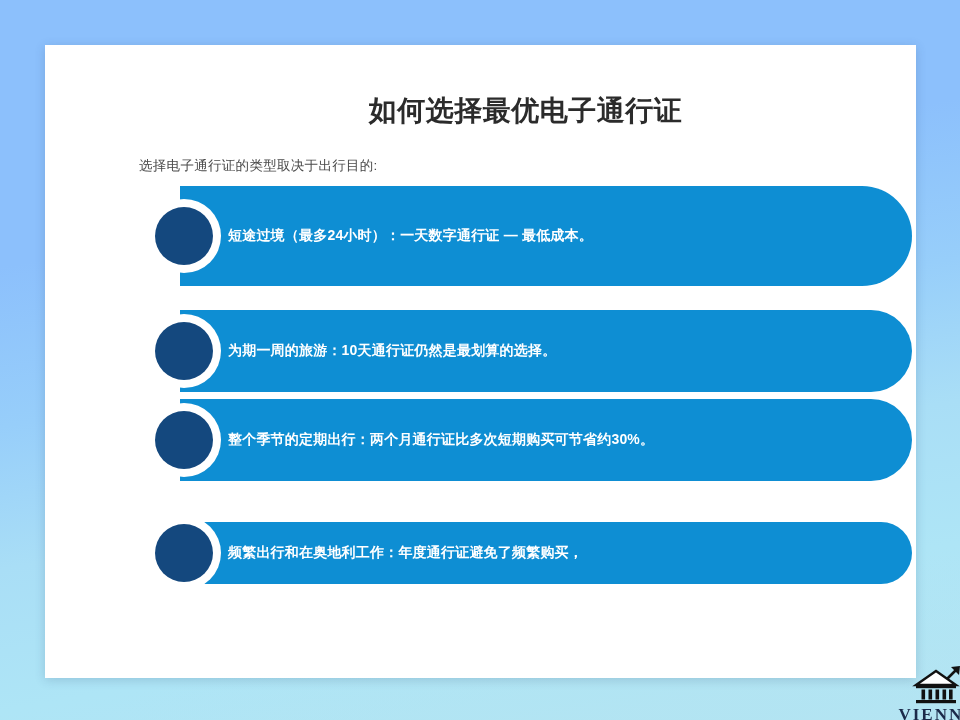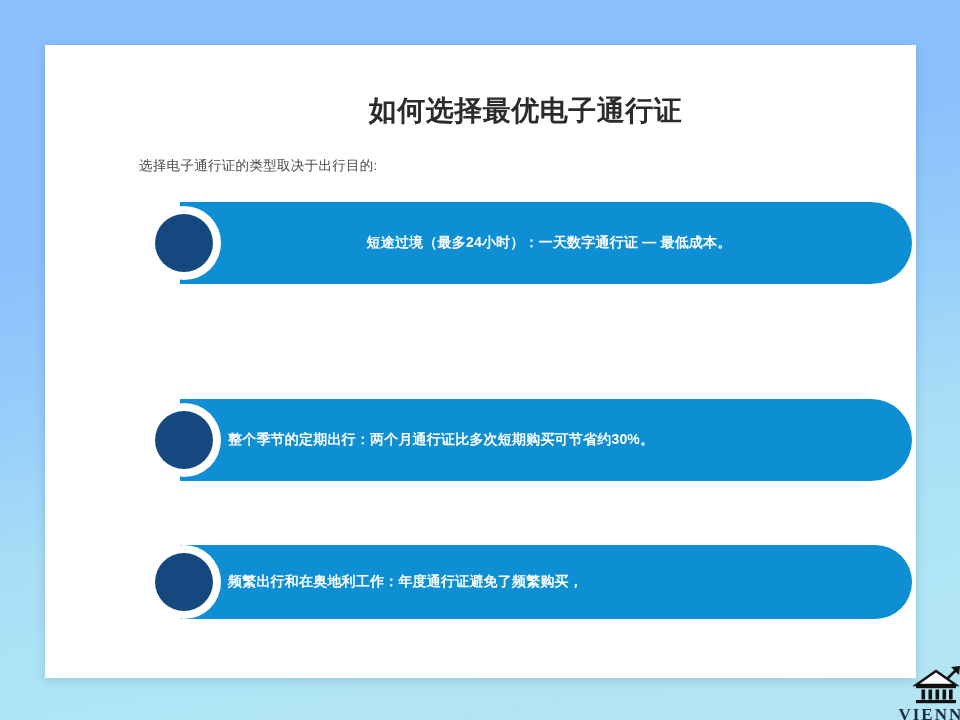--- a/index.html
+++ b/index.html
@@ -72,24 +72,24 @@
     letter-spacing: 0.3px;
     margin-left: 8px;
   }
 
   
   .row {
     position: absolute;
     left: 55px;
     width: 812px;
   }
-  .row-1 { top: 157px; height: 82px; text-align: center; }
+  .row-1 { top: 141px; height: 100px; }
   .row-2 { top: 265px; height: 82px; }
   .row-3 { top: 354px; height: 82px; }
-  .row-4 { top: 500px; height: 74px; }
+  .row-4 { top: 477px; height: 62px; }
 
   .bar {
     position: absolute;
     left: 80px;
     top: 0;
     right: 0;
     bottom: 0;
     background: #0E8ED3;
     border-radius: 0 60px 60px 0;
   }
@@ -171,20 +171,28 @@
 
     <div class="row row-1">
       <div class="bar"></div>
       <div class="notch"></div>
       <div class="bullet-dot"></div>
       <div class="bar-text">
         <span class="l1">短途过境（最多24小时）：一天数字通行证 — 最低成本。</span>
       </div>
     </div>
 
+    <div class="row row-2">
+      <div class="bar"></div>
+      <div class="notch"></div>
+      <div class="bullet-dot"></div>
+      <div class="bar-text">
+        <span class="l1">为期一周的旅游：10天通行证仍然是最划算的选择。</span>
+      </div>
+    </div>
 
     <div class="row row-3">
       <div class="bar"></div>
       <div class="notch"></div>
       <div class="bullet-dot"></div>
       <div class="bar-text">
         <span class="l1">整个季节的定期出行：两个月通行证比多次短期购买可节省约30%。</span>
       </div>
     </div>
 

